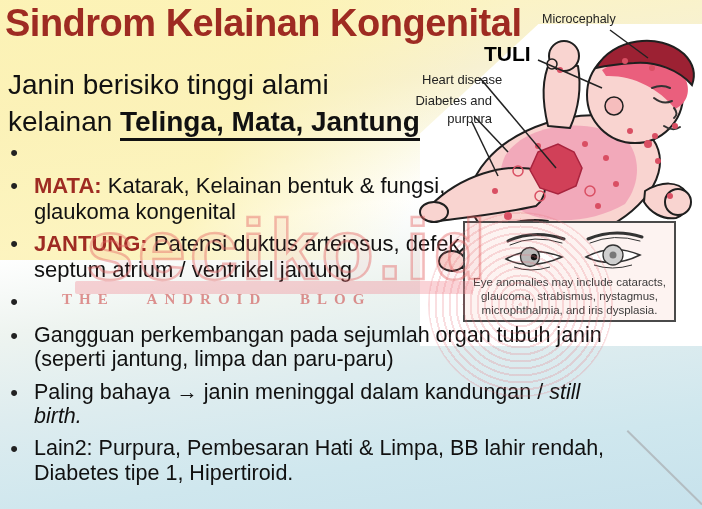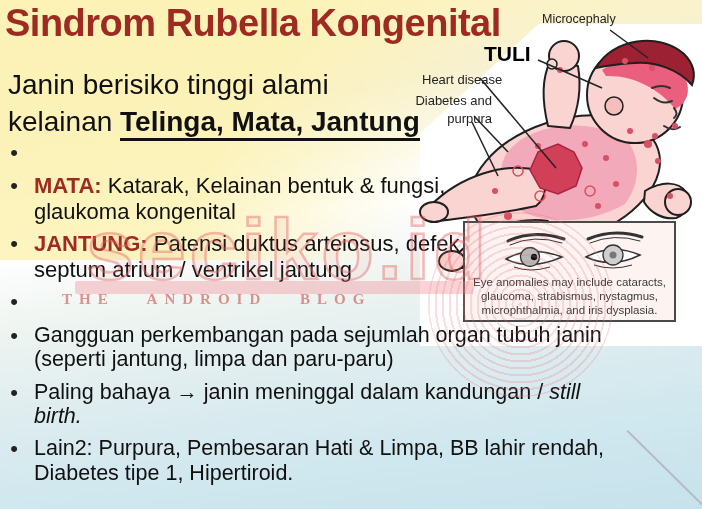--- a/index.html
+++ b/index.html
@@ -53,21 +53,21 @@
   .diag{position:absolute;left:628px;top:430px;width:105px;height:2px;background:#b3bdc2;
     transform:rotate(44.6deg);transform-origin:left top;z-index:4;}
 </style>
 </head>
 <body>
 
 <div class="slide">
   <div class="wedge"></div>
   <div class="illo-bg"></div>
 
-  <h1 class="title">Sindrom Rubella Kongenital</h1>
+  <h1 class="title">Sindrom Kelainan Kongenital</h1>
 
   <div class="content">
     <p class="intro"><span>Janin berisiko tinggi alami</span><br>
       <span>kelainan </span><span class="em">Telinga, Mata, Jantung</span>
     </p>
     <ul class="bullets">
       <li class="w1 m1">
           <span class="dot">•</span>
         </li>
       <li class="w1 m2">

